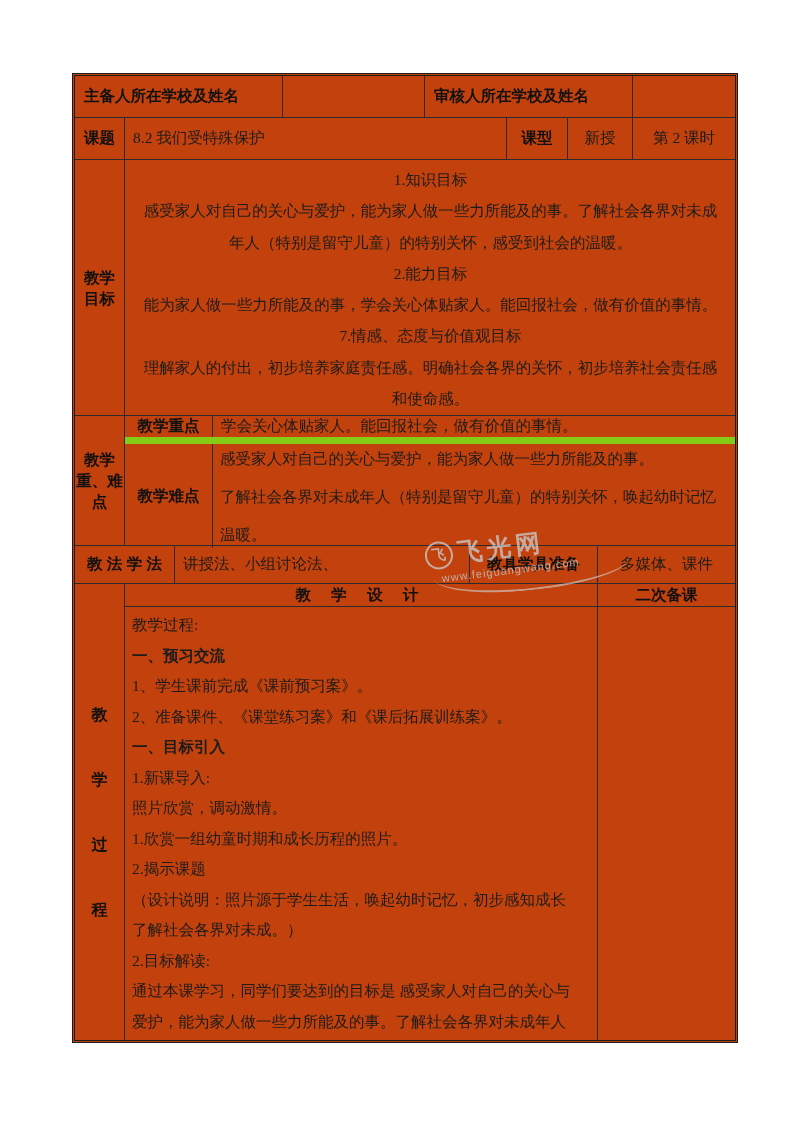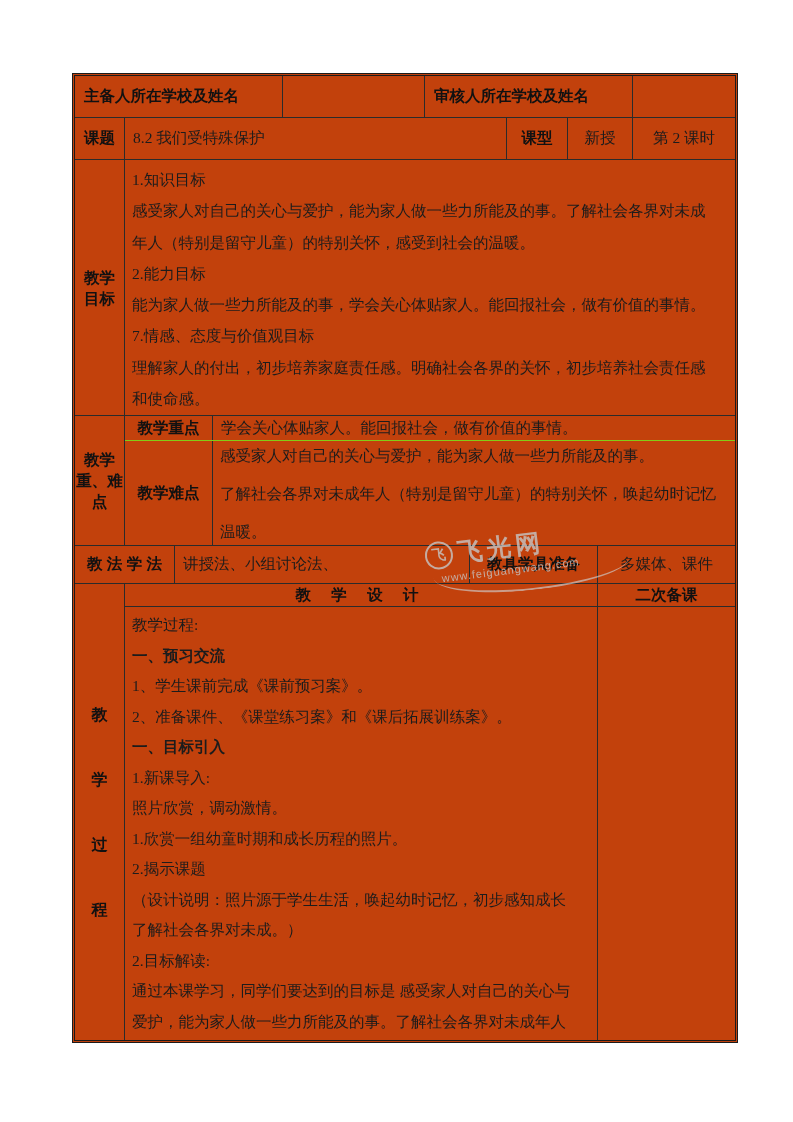--- a/index.html
+++ b/index.html
@@ -60,40 +60,40 @@
       <div class="cell lbl" style="width:61px;">课型</div>
       <div class="cell val val-center" style="width:65px;text-align:right;">新授</div>
       <div class="cell val val-center" style="flex:1;">第 2 课时</div>
     </div>
 
     <div class="trow" style="height:256px;">
       <div class="cell lbl mlbl" style="width:50px;flex-direction:column;">
           <div class="mlbl-line">教学</div>
           <div class="mlbl-line">目标</div>
         </div>
-      <div class="cell lines obj-lines" style="flex:1;">
+      <div class="cell lines obj-lines" style="flex:1;text-align:center;">
           <div class="line">1.知识目标</div>
           <div class="line">感受家人对自己的关心与爱护，能为家人做一些力所能及的事。了解社会各界对未成</div>
           <div class="line">年人（特别是留守儿童）的特别关怀，感受到社会的温暖。</div>
           <div class="line">2.能力目标</div>
           <div class="line">能为家人做一些力所能及的事，学会关心体贴家人。能回报社会，做有价值的事情。</div>
           <div class="line">7.情感、态度与价值观目标</div>
           <div class="line">理解家人的付出，初步培养家庭责任感。明确社会各界的关怀，初步培养社会责任感</div>
           <div class="line">和使命感。</div>
         </div>
     </div>
 
     <div class="trow" style="height:130px;">
       <div class="cell lbl mlbl" style="width:50px;flex-direction:column;">
           <div class="mlbl-line">教学</div>
           <div class="mlbl-line">重、难</div>
           <div class="mlbl-line">点</div>
         </div>
       <div class="stack">
-        <div class="trow" style="height:47px;border-bottom:1px solid #84cc16;">
+        <div class="trow" style="height:47px;border-bottom:7px solid #84cc16;">
           <div class="cell lbl" style="width:88px;">教学重点</div>
           <div class="cell val val-left" style="flex:1;">学会关心体贴家人。能回报社会，做有价值的事情。</div>
         </div>
         <div class="trow" style="flex:1;border-bottom:none;">
           <div class="cell lbl" style="width:88px;">教学难点</div>
           <div class="cell lines diff-lines" style="flex:1;display:flex;flex-direction:column;justify-content:center;">
               <div class="line">感受家人对自己的关心与爱护，能为家人做一些力所能及的事。</div>
               <div class="line">了解社会各界对未成年人（特别是留守儿童）的特别关怀，唤起幼时记忆</div>
               <div class="line">温暖。</div>
             </div>

